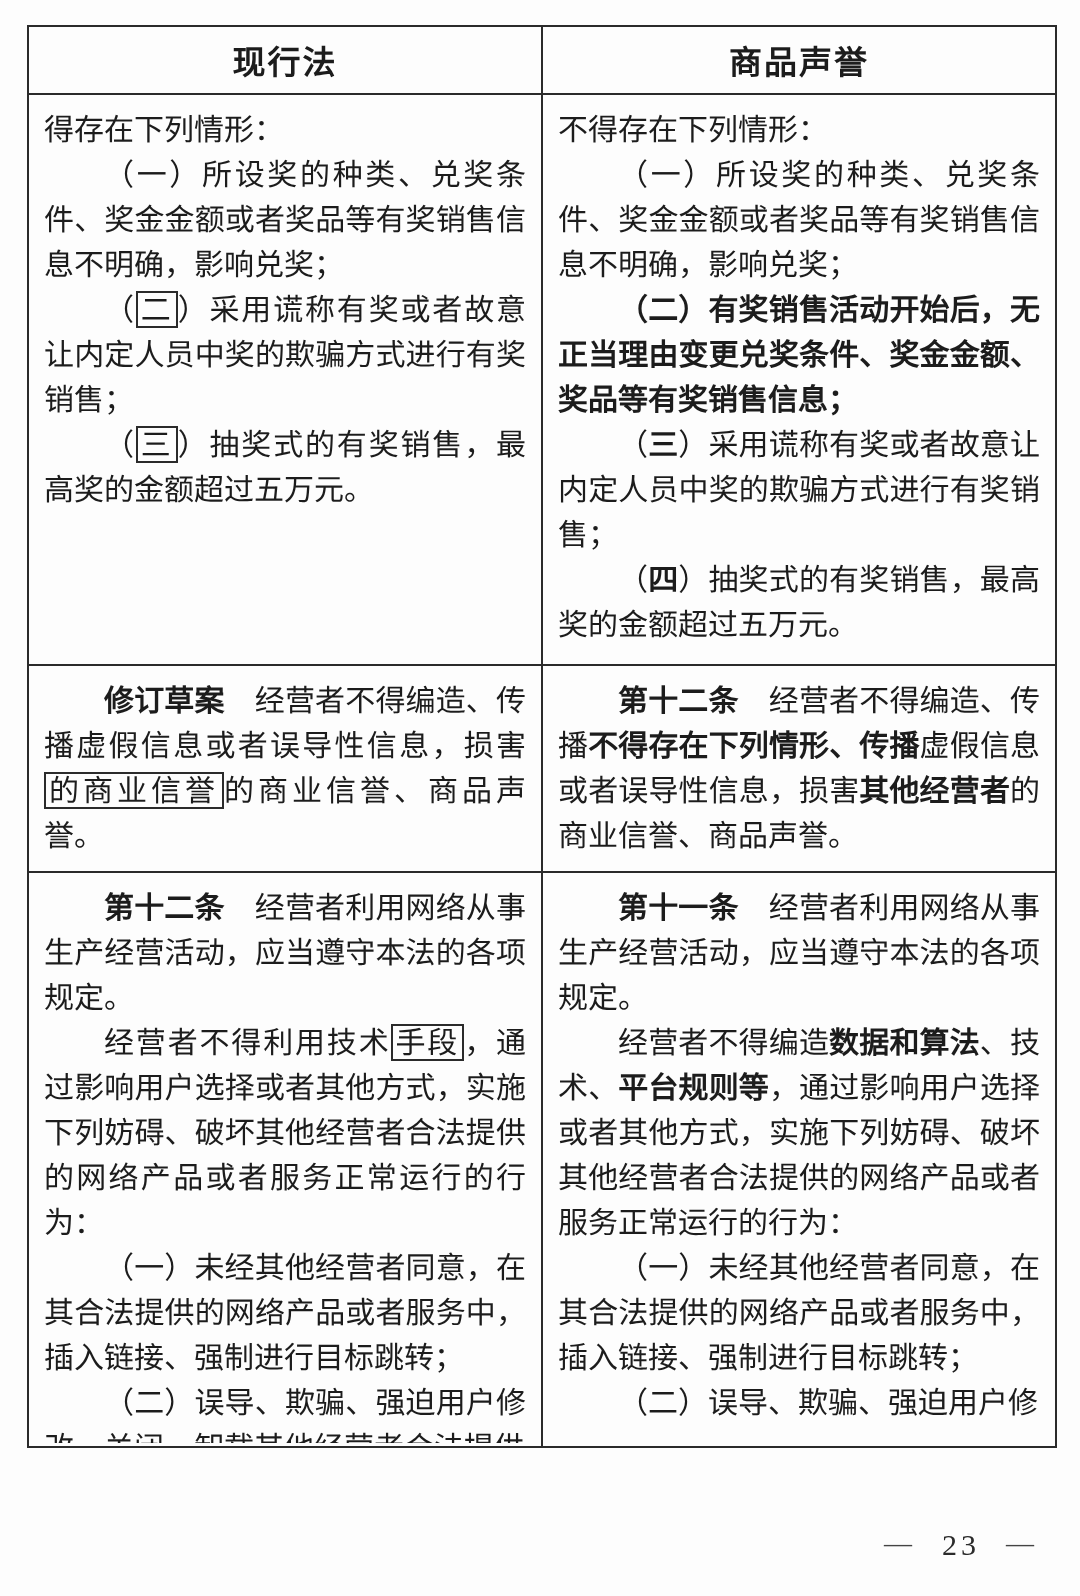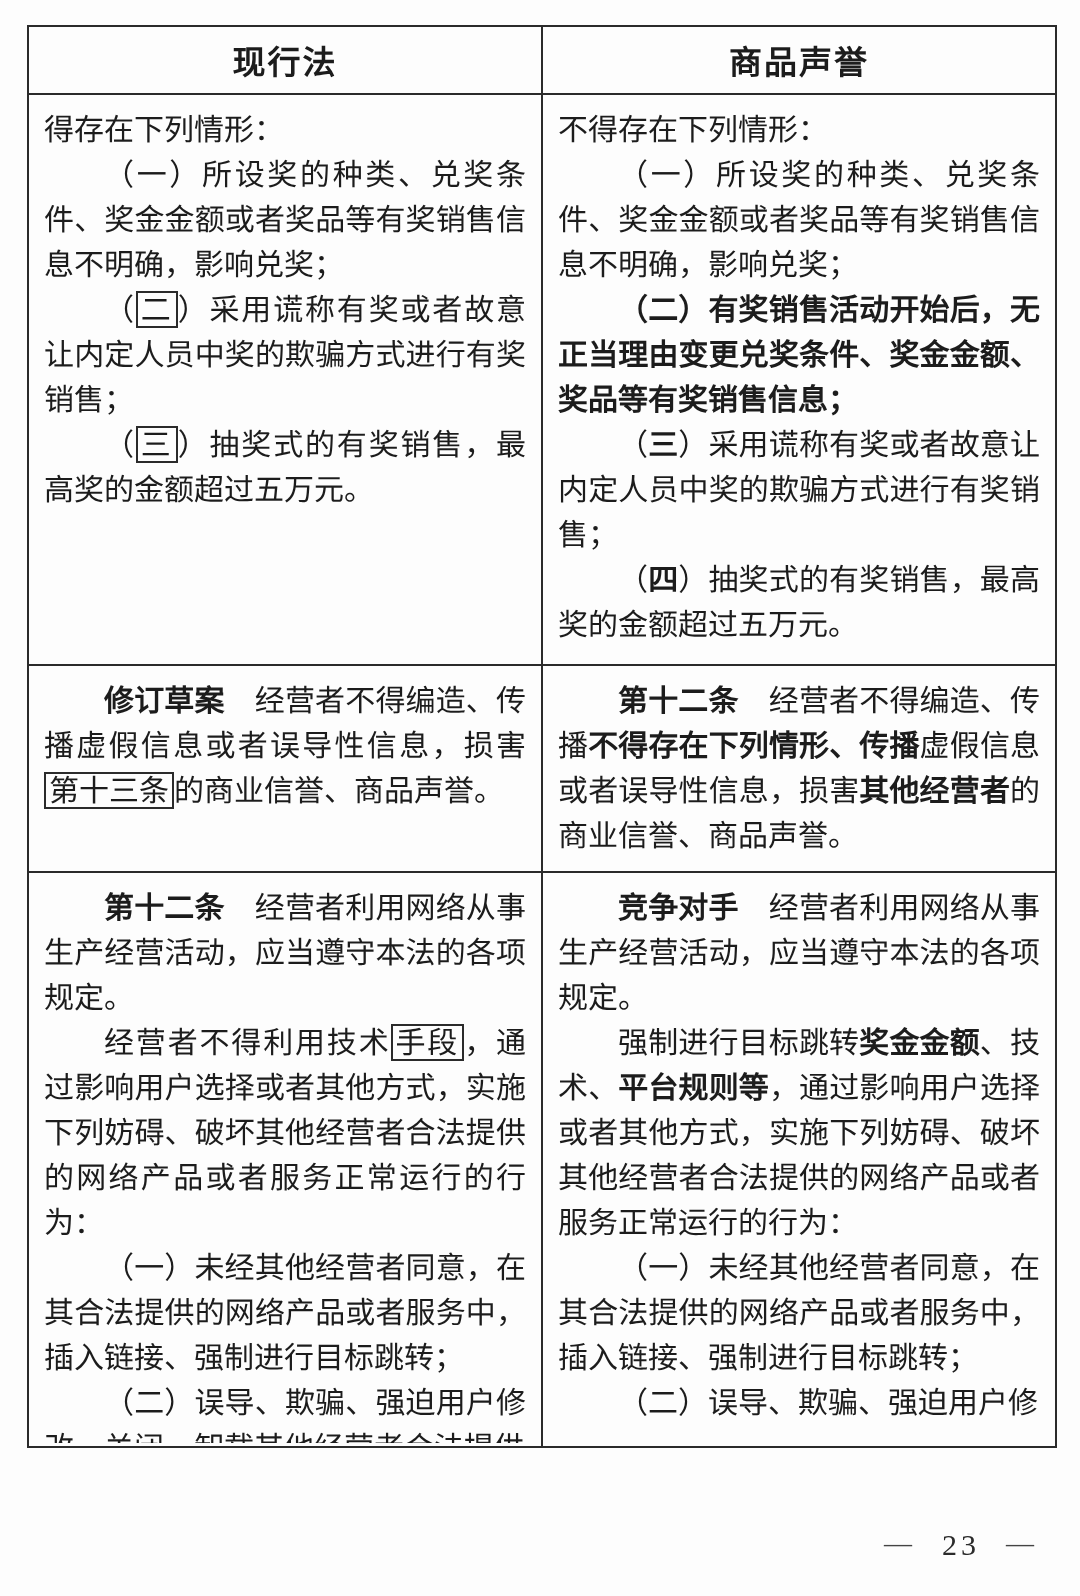--- a/index.html
+++ b/index.html
@@ -115,42 +115,42 @@
               <div class="para indent"><span class="run-normal">（一）所设奖的种类、兑奖条件、奖金金额或者奖品等有奖销售信息不明确，影响兑奖；</span></div>
               <div class="para indent"><span class="run-bold">（二）有奖销售活动开始后，无正当理由变更兑奖条件、奖金金额、奖品等有奖销售信息；</span></div>
               <div class="para indent"><span class="run-normal">（</span><span class="run-bold">三</span><span class="run-normal">）采用谎称有奖或者故意让内定人员中奖的欺骗方式进行有奖销售；</span></div>
               <div class="para indent"><span class="run-normal">（</span><span class="run-bold">四</span><span class="run-normal">）抽奖式的有奖销售，最高奖的金额超过五万元。</span></div>
             </div>
         </td>
       </tr>
       <tr class="body-row-2">
         <td>
           <div class="cell r2">
-              <div class="para indent"><span class="run-bold">修订草案</span><span class="run-normal">　经营者不得编造、传播虚假信息或者误导性信息，损害</span><span class="run-boxed">第十三条</span><span class="run-normal">的商业信誉、商品声誉。</span></div>
+              <div class="para indent"><span class="run-bold">修订草案</span><span class="run-normal">　经营者不得编造、传播虚假信息或者误导性信息，损害</span><span class="run-boxed">的商业信誉</span><span class="run-normal">的商业信誉、商品声誉。</span></div>
             </div>
         </td>
         <td>
           <div class="cell r2">
               <div class="para indent"><span class="run-bold">第十二条</span><span class="run-normal">　经营者不得编造、传播</span><span class="run-bold">不得存在下列情形、传播</span><span class="run-normal">虚假信息或者误导性信息，损害</span><span class="run-bold">其他经营者</span><span class="run-normal">的商业信誉、商品声誉。</span></div>
             </div>
         </td>
       </tr>
       <tr class="body-row-3">
         <td>
           <div class="cell r3">
               <div class="para indent"><span class="run-bold">第十二条</span><span class="run-normal">　经营者利用网络从事生产经营活动，应当遵守本法的各项规定。</span></div>
               <div class="para indent"><span class="run-normal">经营者不得利用技术</span><span class="run-boxed">手段</span><span class="run-normal">，通过影响用户选择或者其他方式，实施下列妨碍、破坏其他经营者合法提供的网络产品或者服务正常运行的行为：</span></div>
               <div class="para indent"><span class="run-normal">（一）未经其他经营者同意，在其合法提供的网络产品或者服务中，插入链接、强制进行目标跳转；</span></div>
               <div class="para indent"><span class="run-normal">（二）误导、欺骗、强迫用户修改、关闭、卸载其他经营者合法提供</span></div>
             </div>
         </td>
         <td>
           <div class="cell r3">
-              <div class="para indent"><span class="run-bold">竞争对手</span><span class="run-normal">　经营者利用网络从事生产经营活动，应当遵守本法的各项规定。</span></div>
-              <div class="para indent"><span class="run-normal">强制进行目标跳转</span><span class="run-bold">奖金金额</span><span class="run-normal">、技术、</span><span class="run-bold">平台规则等</span><span class="run-normal">，通过影响用户选择或者其他方式，实施下列妨碍、破坏其他经营者合法提供的网络产品或者服务正常运行的行为：</span></div>
+              <div class="para indent"><span class="run-bold">第十一条</span><span class="run-normal">　经营者利用网络从事生产经营活动，应当遵守本法的各项规定。</span></div>
+              <div class="para indent"><span class="run-normal">经营者不得编造</span><span class="run-bold">数据和算法</span><span class="run-normal">、技术、</span><span class="run-bold">平台规则等</span><span class="run-normal">，通过影响用户选择或者其他方式，实施下列妨碍、破坏其他经营者合法提供的网络产品或者服务正常运行的行为：</span></div>
               <div class="para indent"><span class="run-normal">（一）未经其他经营者同意，在其合法提供的网络产品或者服务中，插入链接、强制进行目标跳转；</span></div>
               <div class="para indent"><span class="run-normal">（二）误导、欺骗、强迫用户修</span></div>
             </div>
         </td>
       </tr>
     </tbody>
   </table>
 
   <div class="footer">
     <span class="dash">—</span>

